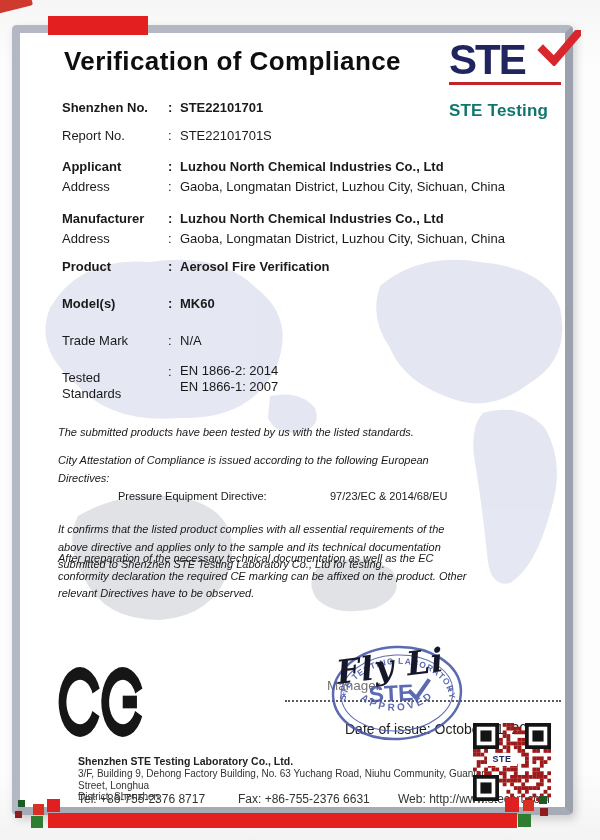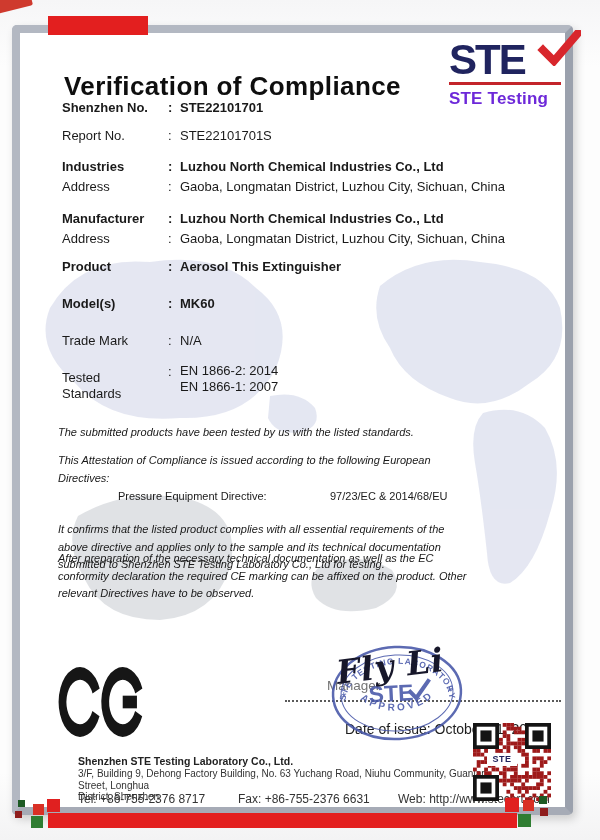--- a/index.html
+++ b/index.html
@@ -10,27 +10,27 @@
   }
   .abs{position:absolute;}
   
   .corner-mark{left:-8px;top:-3px;width:40px;height:13px;background:#cf3a2e;transform:rotate(-14deg);border-radius:2px;}
   
   .frame{left:12px;top:25px;width:561px;height:790px;box-sizing:border-box;background:#ffffff;
     border:8px solid #b3b8c2;border-right-color:#9ba1ad;border-bottom-color:#a6abb6;border-radius:5px;
     box-shadow:3px 4px 10px rgba(0,0,0,.18);}
   .map{left:20px;top:168px;width:545px;height:480px;z-index:1;pointer-events:none;}
   .topbar{left:48px;top:16px;width:100px;height:19px;background:#e31f1f;z-index:6;}
-  .title{left:64px;top:46px;font-size:26px;font-weight:bold;letter-spacing:.4px;color:#0e0e0e;z-index:3;margin-top:25px;}
+  .title{left:64px;top:46px;font-size:26px;font-weight:bold;letter-spacing:.4px;color:#0e0e0e;z-index:3;}
   
   .logo{left:449px;top:40px;width:120px;z-index:3;}
   .logo-ste{font-size:42px;font-weight:800;color:#20245f;letter-spacing:-2px;line-height:40px;position:relative;display:inline-block;}
   .logo-check{position:absolute;right:-12px;top:-10px;}
   .logo-rule{width:112px;height:3px;background:#c3242a;margin-top:2px;}
-  .logo-tagline{font-size:17px;font-weight:600;color:#6d28d9;margin-top:4px;letter-spacing:.2px;}
+  .logo-tagline{font-size:17px;font-weight:600;color:#0f766e;margin-top:16px;letter-spacing:.2px;}
   
   .row{position:absolute;left:62px;width:500px;font-size:13px;z-index:3;}
   .row .lbl{position:absolute;left:0;top:0;white-space:pre-line;line-height:16px;}
   .row .col{position:absolute;left:106px;top:0;}
   .row .val{position:absolute;left:118px;top:0;white-space:pre-line;line-height:16px;}
   .row.b .lbl,.row.b .val,.row.b .col{font-weight:bold;}
   
   .para{position:absolute;left:58px;width:506px;font-size:11px;font-style:italic;line-height:17.5px;
     white-space:pre-line;color:#181818;z-index:3;}
   .directive{position:absolute;font-size:11px;font-weight:normal;z-index:3;}
@@ -90,21 +90,21 @@
   <span class="lbl">Shenzhen No.</span>
   <span class="col">:</span>
   <span class="val">STE22101701</span>
 </div>
 <div class="row" style="top:128px">
   <span class="lbl">Report No.</span>
   <span class="col">:</span>
   <span class="val">STE22101701S</span>
 </div>
 <div class="row b" style="top:159px">
-  <span class="lbl">Industries</span>
+  <span class="lbl">Applicant</span>
   <span class="col">:</span>
   <span class="val">Luzhou North Chemical Industries Co., Ltd</span>
 </div>
 <div class="row" style="top:179px">
   <span class="lbl">Address</span>
   <span class="col">:</span>
   <span class="val">Gaoba, Longmatan District, Luzhou City, Sichuan, China</span>
 </div>
 <div class="row b" style="top:211px">
   <span class="lbl">Manufacturer</span>
@@ -112,42 +112,42 @@
   <span class="val">Luzhou North Chemical Industries Co., Ltd</span>
 </div>
 <div class="row" style="top:231px">
   <span class="lbl">Address</span>
   <span class="col">:</span>
   <span class="val">Gaoba, Longmatan District, Luzhou City, Sichuan, China</span>
 </div>
 <div class="row b" style="top:259px">
   <span class="lbl">Product</span>
   <span class="col">:</span>
-  <span class="val">Aerosol This Extinguisher</span>
+  <span class="val">Aerosol Fire Verification</span>
 </div>
 <div class="row b" style="top:296px">
   <span class="lbl">Model(s)</span>
   <span class="col">:</span>
   <span class="val">MK60</span>
 </div>
 <div class="row" style="top:333px">
   <span class="lbl">Trade Mark</span>
   <span class="col">:</span>
   <span class="val">N/A</span>
 </div>
 <div class="row" style="top:366px">
   <span class="lbl" style="top:4px">Tested
 Standards</span>
   <span class="col" style="top:-2px">:</span>
   <span class="val" style="top:-3px">EN 1866-2: 2014
 EN 1866-1: 2007</span>
 </div>
 
 <div class="para" style="top:424px">The submitted products have been tested by us with the listed standards.</div>
-<div class="para" style="top:452px">This Attestation of Compliance is issued according to the following European
+<div class="para" style="top:452px">City Attestation of Compliance is issued according to the following European
 Directives:</div>
 <div class="directive" style="left:118px;top:490px">Pressure Equipment Directive:</div>
 <div class="directive" style="left:330px;top:490px">97/23/EC &amp; 2014/68/EU</div>
 <div class="para" style="top:521px">It confirms that the listed product complies with all essential requirements of the
 above directive and applies only to the sample and its technical documentation
 submitted to Shenzhen STE Testing Laboratory Co., Ltd for testing.</div>
 <div class="para" style="top:550px">After preparation of the necessary technical documentation as well as the EC
 conformity declaration the required CE marking can be affixed on the product. Other
 relevant Directives have to be observed.</div>
 

